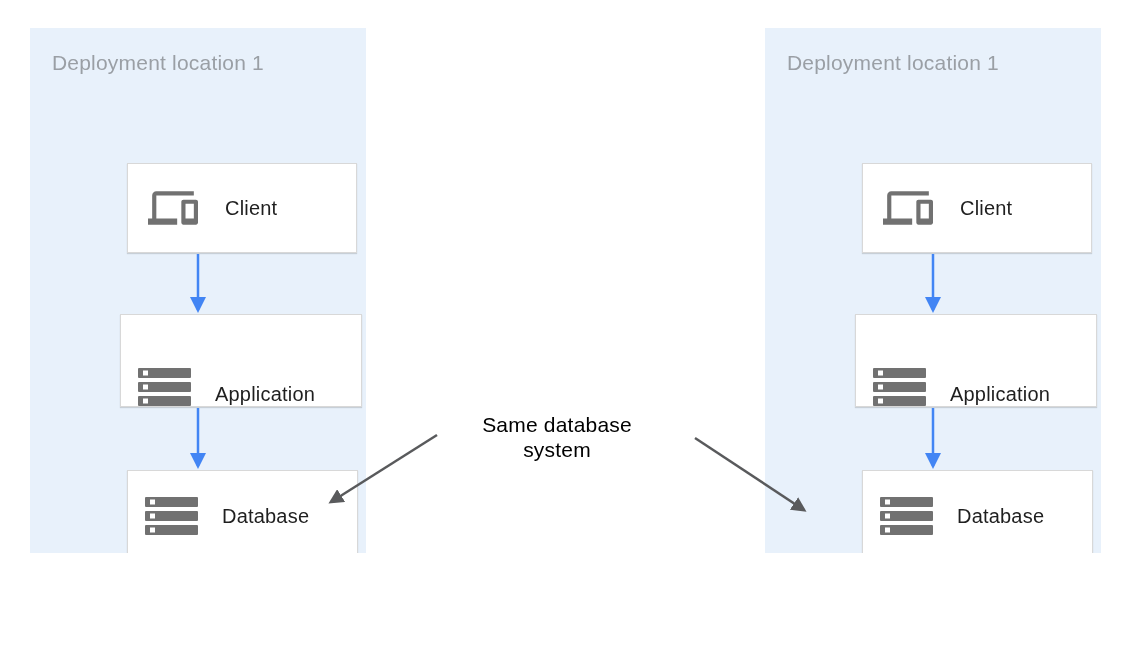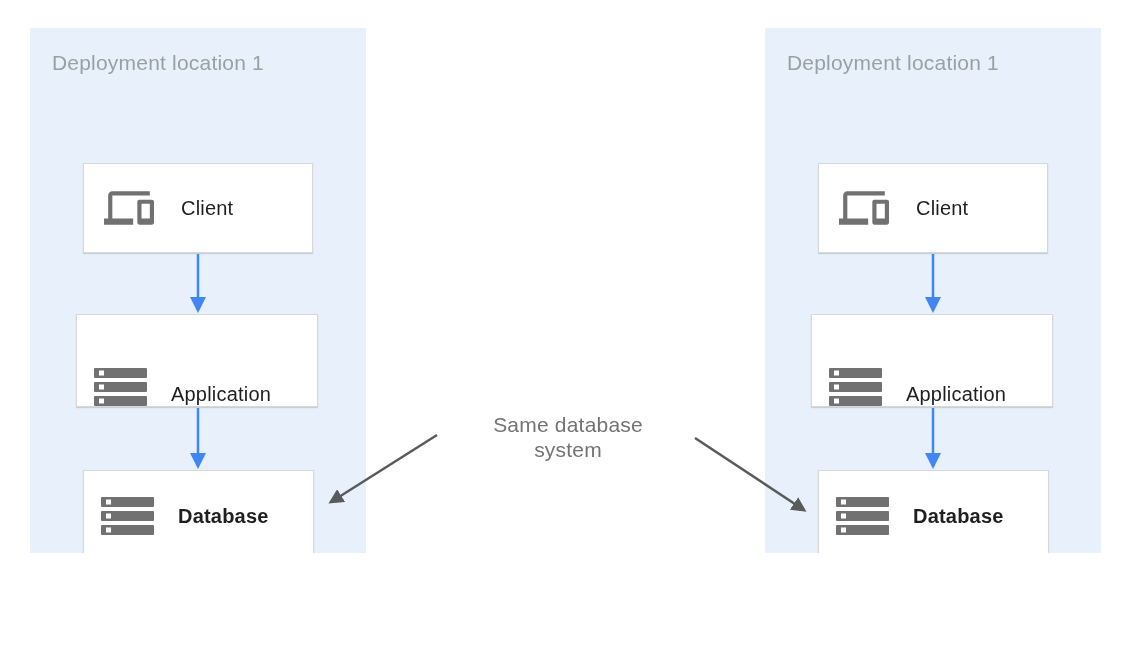--- a/index.html
+++ b/index.html
@@ -31,40 +31,41 @@
   }
   .node {
     position: absolute;
     box-sizing: border-box;
     background: #ffffff;
     border: 1px solid #d8d8d8;
     box-shadow: 0 1px 1px rgba(0,0,0,0.14);
     display: flex;
     align-items: center;
     padding-left: 17px;
+    margin-left: 44px;
   }
   .node-label {
     font-size: 20px;
     color: #1f1f1f;
     margin-left: 24px;
     letter-spacing: 0.2px;
   }
   .pos-client { left: 53px; top: 135px; width: 230px; height: 90px; }
   .pos-app    { left: 46px; top: 286px; width: 242px; height: 93px; align-items: flex-end; }
-  .pos-db     { left: 53px; top: 442px; width: 231px; height: 92px; font-weight: bold; }
+  .pos-db     { left: 53px; top: 442px; width: 231px; height: 92px; }
   .icon { display: inline-flex; align-items: center; }
   .annotation {
     position: absolute;
-    left: 443px;
+    left: 432px;
     top: 412px;
     width: 250px;
     text-align: center;
     font-size: 21px;
     line-height: 25px;
-    color: #737373;
+    color: #000000;
     white-space: pre-line;
     letter-spacing: 0.2px;
   }
   .overlay {
     position: absolute;
     left: 0; top: 0;
     width: 1132px;
     height: 648px;
     pointer-events: none;
   }

